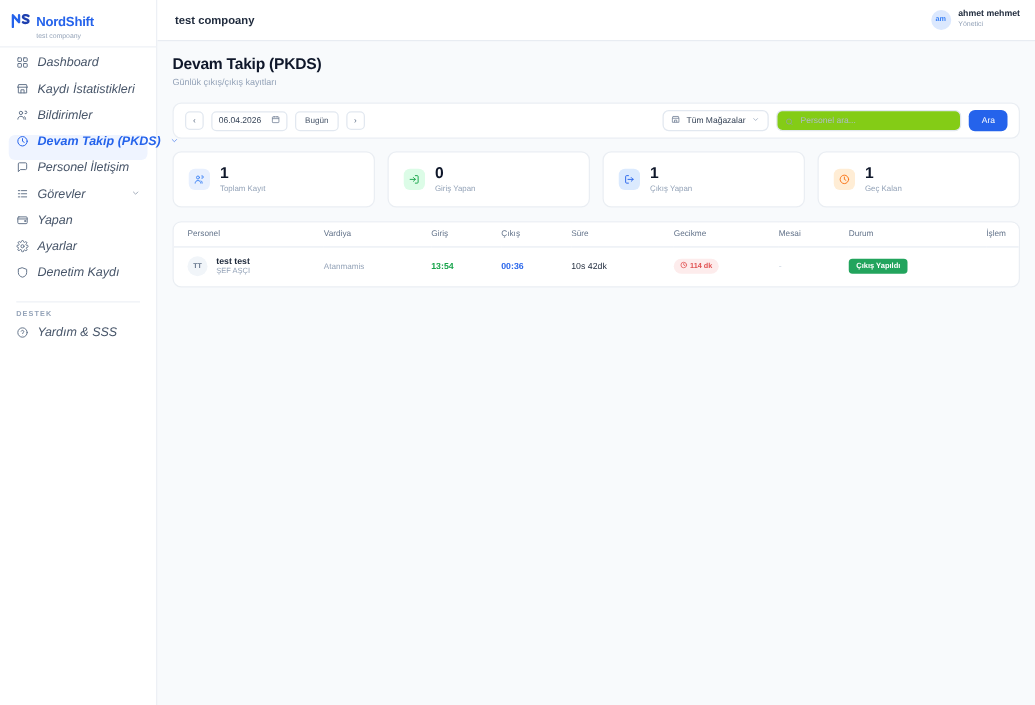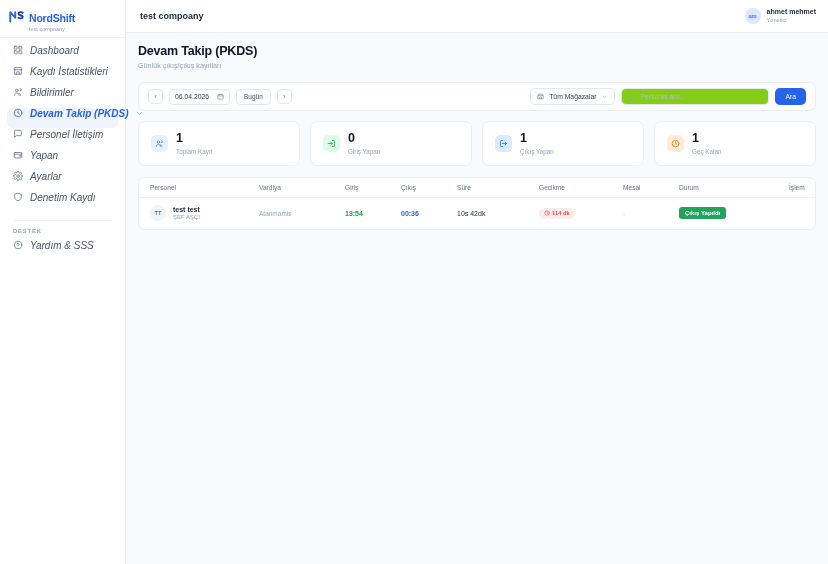--- a/index.html
+++ b/index.html
@@ -253,20 +253,32 @@
                 <path d="M6 9l6 6 6-6"></path>
               </svg></span>
           </div>
           <div class="nav-item">
             <span class="ic">
               <svg viewBox="0 0 24 24" width="10" height="10" fill="none" stroke="#64748b" stroke-width="1.9" stroke-linecap="round" stroke-linejoin="round">
                 <path d="M20 14a2 2 0 01-2 2H8l-4 4V5a2 2 0 012-2h12a2 2 0 012 2z"></path>
               </svg>
             </span>
             <span class="lbl">Personel İletişim</span>
+          </div>
+          <div class="nav-item">
+            <span class="ic">
+              <svg viewBox="0 0 24 24" width="10" height="10" fill="none" stroke="#64748b" stroke-width="1.9" stroke-linecap="round" stroke-linejoin="round">
+                <path d="M4 6h3M4 12h3M4 18h3"></path>
+                <path d="M10 6h10M10 12h10M10 18h10"></path>
+              </svg>
+            </span>
+            <span class="lbl">Görevler</span>
+            <span class="chev"><svg viewBox="0 0 24 24" width="7" height="7" fill="none" stroke="#64748b" stroke-width="2.2" stroke-linecap="round" stroke-linejoin="round">
+                <path d="M6 9l6 6 6-6"></path>
+              </svg></span>
           </div>
           <div class="nav-item">
             <span class="ic">
               <svg viewBox="0 0 24 24" width="10" height="10" fill="none" stroke="#64748b" stroke-width="1.9" stroke-linecap="round" stroke-linejoin="round">
                 <rect x="3" y="6" width="18" height="13" rx="2"></rect>
                 <path d="M3 10h18"></path>
                 <circle cx="17" cy="14" r="1.2"></circle>
               </svg>
             </span>
             <span class="lbl">Yapan</span>

